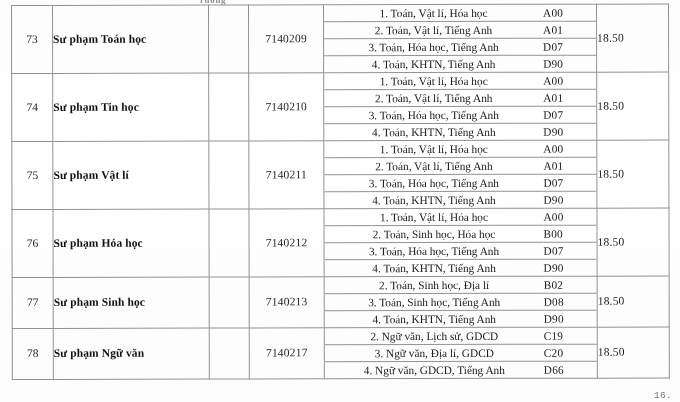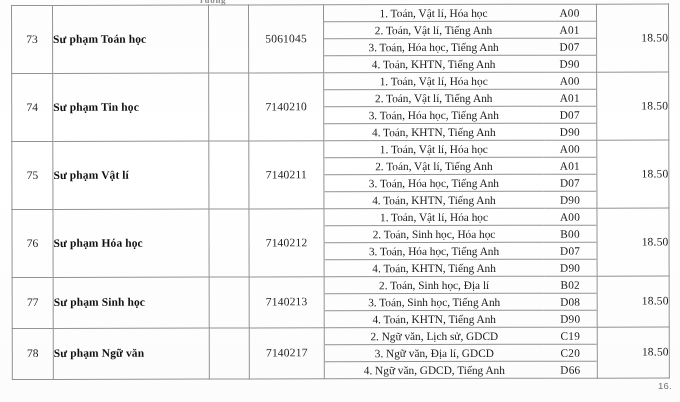--- a/index.html
+++ b/index.html
@@ -51,45 +51,45 @@
   col.c-ccode{width:53px;}
   col.c-score{width:72px;}
 
   .cell-stt{text-align:center;font-size:12px;color:#1d1d1d;}
   .cell-name{
     text-align:left;padding-left:10px;
     font-weight:700;font-size:12px;letter-spacing:.1px;color:#111;margin-left:37px;
   }
   .cell-blank{}
   .cell-code{text-align:center;font-size:12px;color:#1d1d1d;letter-spacing:.2px;}
-  .cell-score{text-align:right;font-size:12px;color:#1d1d1d;letter-spacing:.2px;margin-left:12px;}
+  .cell-score{text-align:left;font-size:12px;color:#1d1d1d;letter-spacing:.2px;margin-left:12px;}
 
   
   table.sub{
     border-collapse:collapse;width:100%;table-layout:fixed;
   }
   table.sub td{
     border:0;
     border-bottom:1px solid #8f9495;
     height:16px;font-size:11.3px;line-height:16px;
     color:#1a1a1a;
   }
   table.sub tr:last-child td{border-bottom:0;}
   td.sub-combo{padding-left:5px;text-align:center;white-space:nowrap;}
   td.sub-ccode{
-    text-align:center;border-left:1px solid #8f9495;width:53px;
+    text-align:left;border-left:1px solid #8f9495;width:53px;
     letter-spacing:.2px;
   }
   td.nest{padding:0;border:1px solid #8f9495;}
 
   
   .page-foot{
-    position:absolute;right:8px;bottom:11px;
+    position:absolute;right:8px;bottom:1px;
     font-size:9.5px;color:#767676;letter-spacing:.3px;
-    font-family:Liberation Sans, sans-serif;
+    font-family:Liberation Mono, monospace;
   }
 </style>
 </head>
 <body>
 
 <div id="page">
 
   <div class="header-remnant">rường</div>
 
   <div class="table-wrap">
@@ -101,21 +101,21 @@
         <col class="c-code">
           <col class="c-combo">
           <col class="c-ccode">
           <col class="c-score">
       </colgroup>
       <tbody id="table-body">
           <tr>
             <td class="cell-stt">73</td>
             <td class="cell-name">Sư phạm Toán học</td>
             <td class="cell-blank"></td>
-            <td class="cell-code">5061045</td>
+            <td class="cell-code">7140209</td>
             <td class="nest" colspan="2">
               <table class="sub">
                 <tbody>
                   <tr>
                     <td class="sub-combo">1. Toán, Vật lí, Hóa học</td>
                     <td class="sub-ccode">A00</td>
                   </tr>
                   <tr>
                     <td class="sub-combo">2. Toán, Vật lí, Tiếng Anh</td>
                     <td class="sub-ccode">A01</td>

